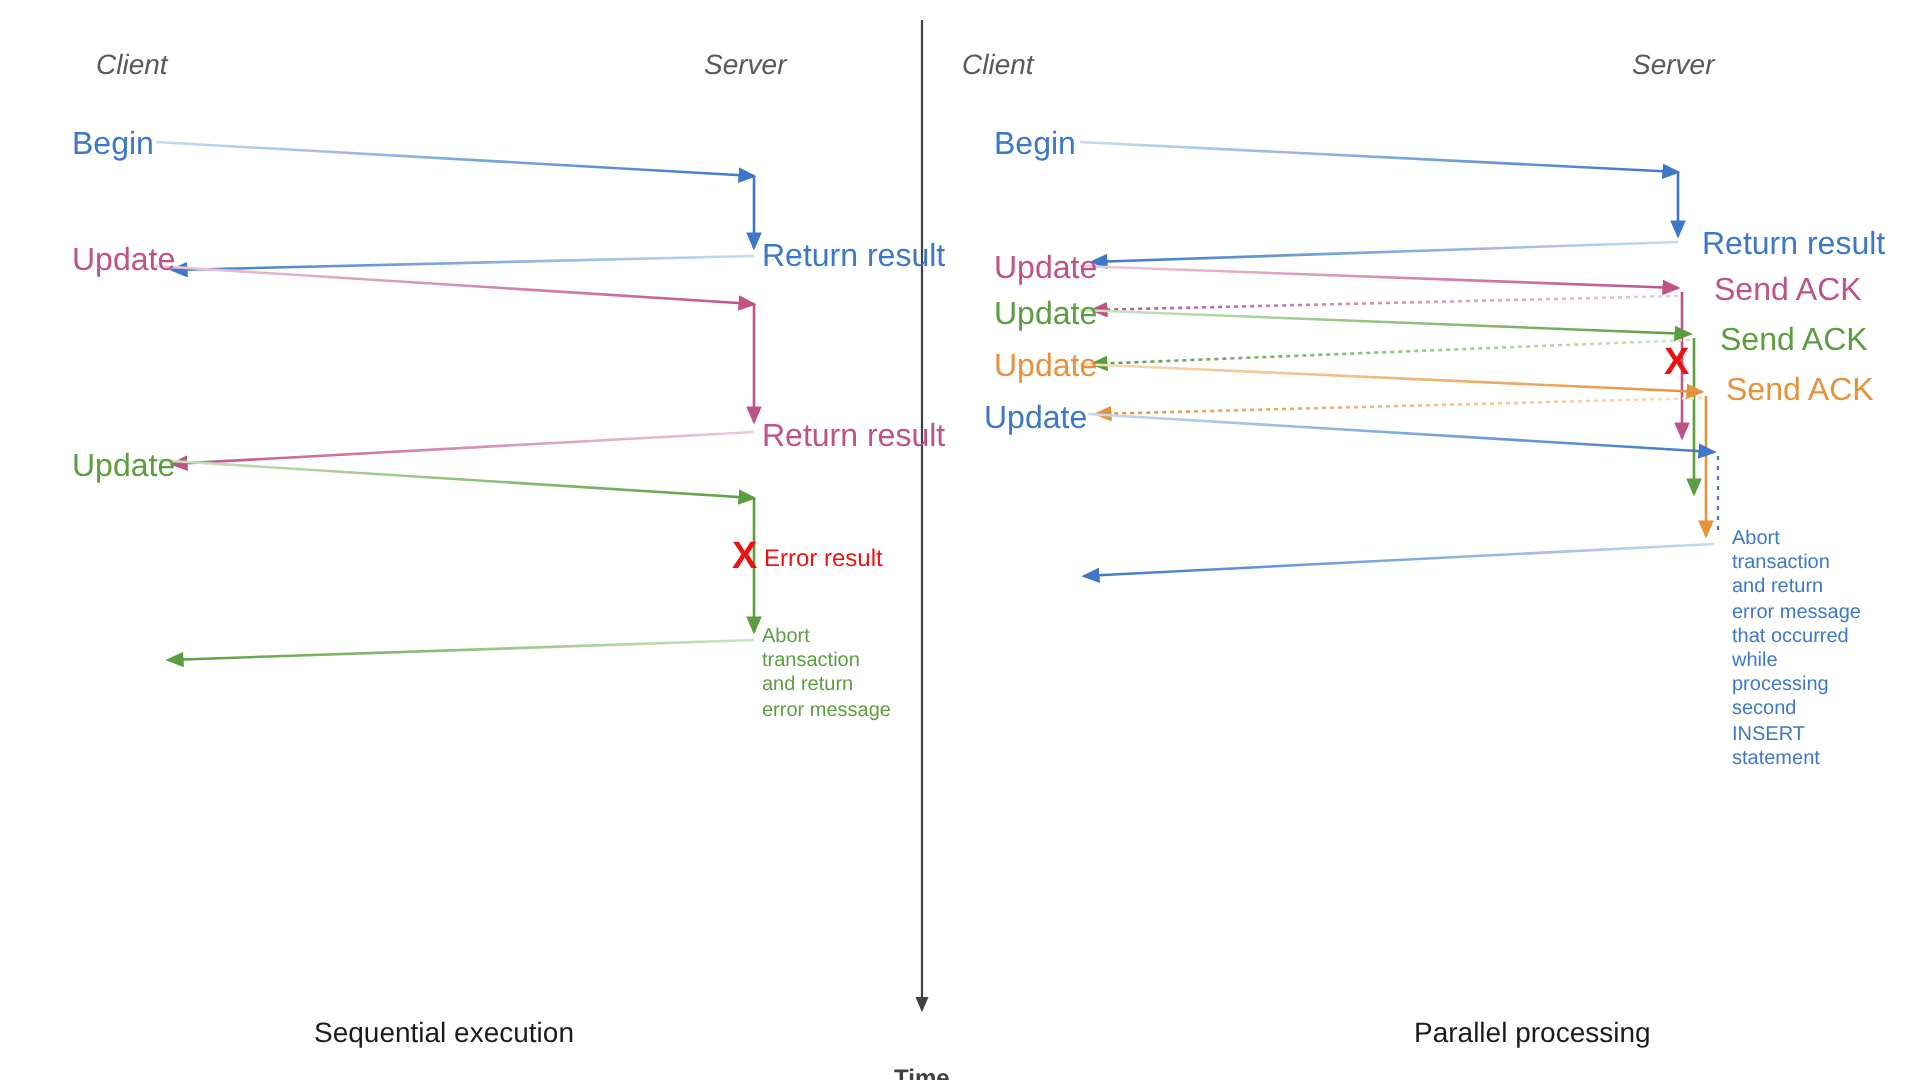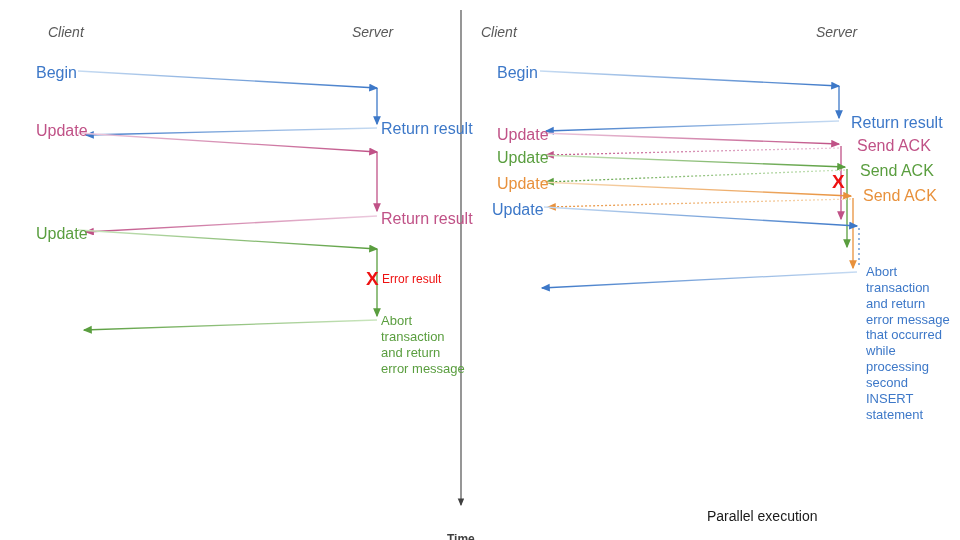--- a/index.html
+++ b/index.html
@@ -6,21 +6,21 @@
   body{width:960px;height:540px;overflow:hidden;
        font-family:"Liberation Sans","DejaVu Sans",sans-serif;}
   #stage{position:relative;width:960px;height:444px;}
   svg#canvas{position:absolute;left:0;top:0;width:960px;height:540px;}
 
   .lbl{position:absolute;white-space:pre;line-height:1.22;}
   .hdr{font-style:italic;font-size:14px;color:#595959;}
   .caption{font-size:14px;color:#1a1a1a;}
   .axis-lbl{font-size:12px;color:#404040;}
   .msg{font-size:16px;}
-  .multi{font-size:13px;}
+  .multi{font-size:10px;}
   .errtxt{font-size:12px;color:#ee1111;}
   .xmark{position:absolute;font-size:19px;font-weight:bold;color:#ee1111;
          line-height:1;font-family:"Liberation Sans","DejaVu Sans",sans-serif;}
 </style>
 </head>
 <body>
 
 <div id="stage">
 
   <svg id="canvas" viewBox="0 0 960 540" xmlns="http://www.w3.org/2000/svg">
@@ -129,20 +129,21 @@
   <div class="lbl msg" style="left:381px;top:209px;color:#c05287;">Return result</div>
 
   <div class="xmark" style="left:366px;top:269px;">X</div>
   <div class="lbl errtxt" style="left:382px;top:272px;">Error result</div>
 
   <div class="lbl multi" style="left:381px;top:313px;color:#5a9e3f;">Abort
 transaction
 and return
 error message</div>
 
+  <div class="lbl caption" style="left:157px;top:508px;">Sequential execution</div>
 
   <div class="lbl axis-lbl" style="left:447px;top:532px;font-weight:bold;">Time</div>
 
   <div class="lbl hdr" style="left:481px;top:24px;">Client</div>
   <div class="lbl hdr" style="left:816px;top:24px;">Server</div>
 
   <div class="lbl msg" style="left:497px;top:63px;color:#3d78c8;">Begin</div>
   <div class="lbl msg" style="left:497px;top:125px;color:#c05287;">Update</div>
   <div class="lbl msg" style="left:497px;top:148px;color:#5a9e3f;">Update</div>
   <div class="lbl msg" style="left:497px;top:174px;color:#e8913c;">Update</div>
@@ -159,15 +160,15 @@
 transaction
 and return
 error message
 that occurred
 while
 processing
 second
 INSERT
 statement</div>
 
-  <div class="lbl caption" style="left:707px;top:508px;">Parallel execution</div>
+  <div class="lbl caption" style="left:707px;top:508px;">Parallel processing</div>
 
 </div>
 
 </body></html>

